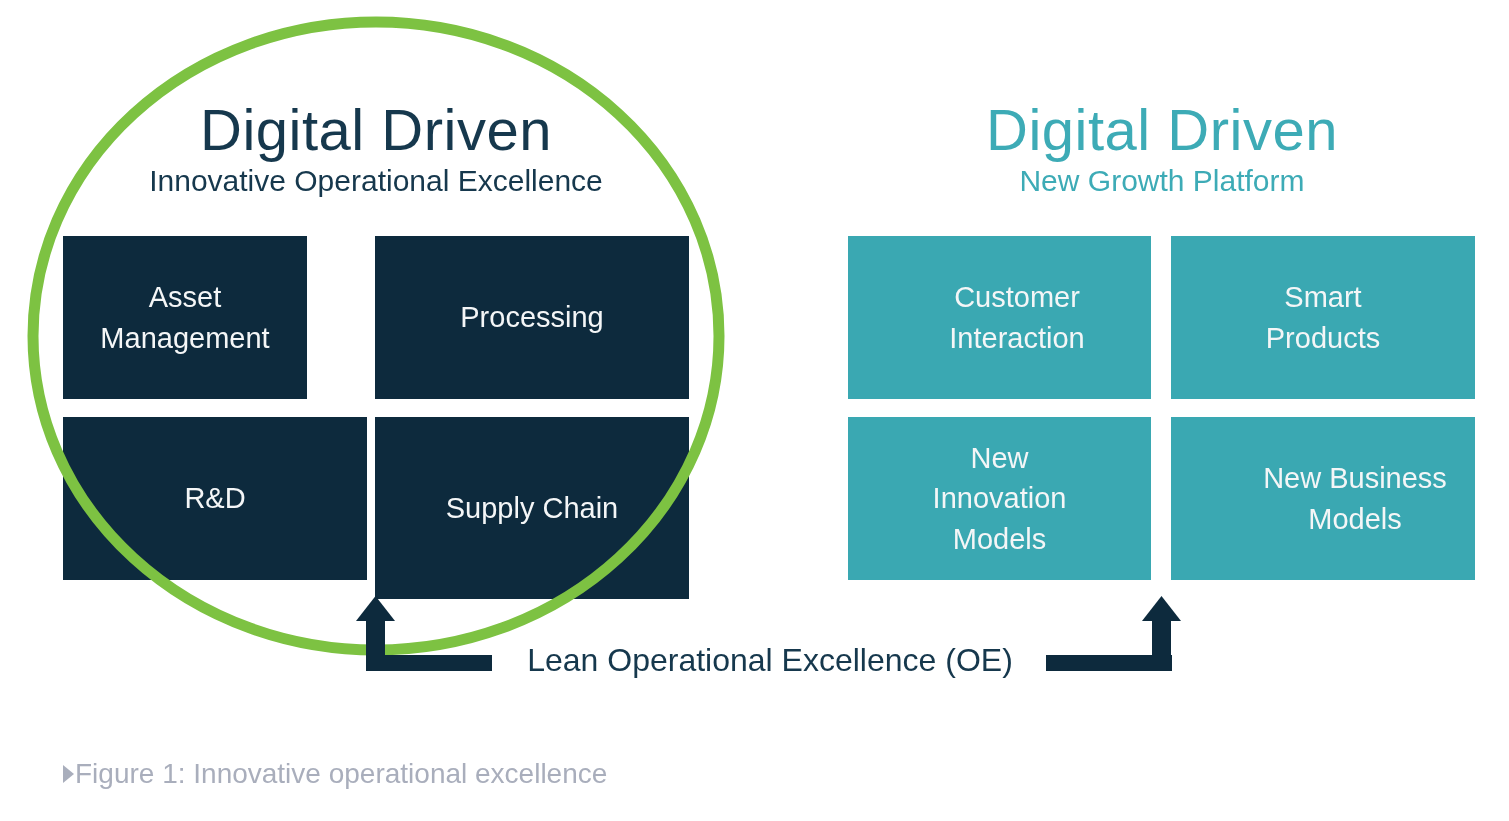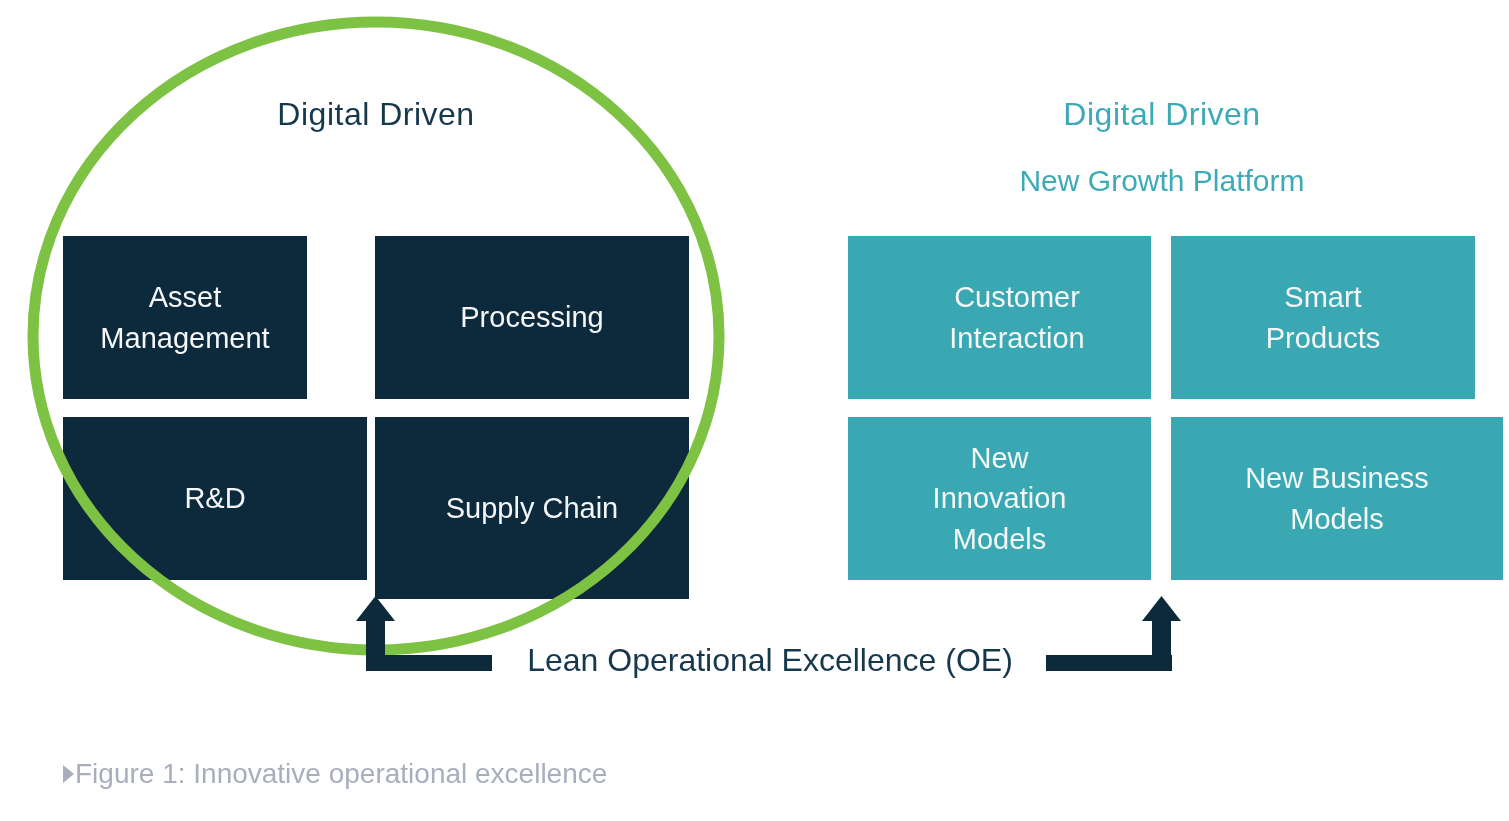--- a/index.html
+++ b/index.html
@@ -27,21 +27,21 @@
     position: absolute;
     inset: 0;
     z-index: 5;
     pointer-events: none;
   }
 
   .group-title {
     position: absolute;
     top: 96px;
     text-align: center;
-    font-size: 32px;
+    font-size: 58px;
     letter-spacing: 0.5px;
     z-index: 2;
     white-space: nowrap;
   }
   .group-subtitle {
     position: absolute;
     top: 164px;
     text-align: center;
     font-size: 30px;
     z-index: 2;
@@ -65,21 +65,21 @@
   .box.teal { background: var(--teal-box); }
 
   
   .b-l1 { left: 63px;   top: 236px; width: 244px; height: 163px; }
   .b-l2 { left: 375px;  top: 236px; width: 314px; height: 163px; }
   .b-l3 { left: 63px;   top: 417px; width: 304px; height: 163px; }
   .b-l4 { left: 375px;  top: 417px; width: 314px; height: 182px; }
   .b-r1 { left: 848px;  top: 236px; width: 303px; height: 163px; padding-left: 35px; }
   .b-r2 { left: 1171px; top: 236px; width: 304px; height: 163px; }
   .b-r3 { left: 848px;  top: 417px; width: 303px; height: 163px; }
-  .b-r4 { left: 1171px; top: 417px; width: 332px; height: 163px; }
+  .b-r4 { left: 1171px; top: 417px; width: 304px; height: 163px; justify-content: flex-end; }
 
   
   .w220 { max-width: 220px; }
   .w150 { max-width: 150px; }
   .w160 { max-width: 160px; }
   .w240 { max-width: 240px; }
 
   .lean-label {
     position: absolute;
     left: 480px;
@@ -105,20 +105,21 @@
     cursor: pointer;
   }
   .caption-icon { display: inline-flex; align-items: center; }
 </style>
 </head>
 <body>
 
 <div class="canvas">
 
   <div class="group-title left-title-area">Digital Driven</div>
+  <div class="group-subtitle left-title-area">Innovative Operational Excellence</div>
 
   <div class="group-title right-title-area">Digital Driven</div>
   <div class="group-subtitle right-title-area">New Growth Platform</div>
 
   <div class="box navy b-l1">
     <span class="w220">Asset Management</span>
   </div>
   <div class="box navy b-l2">
     <span>Processing</span>
   </div>

